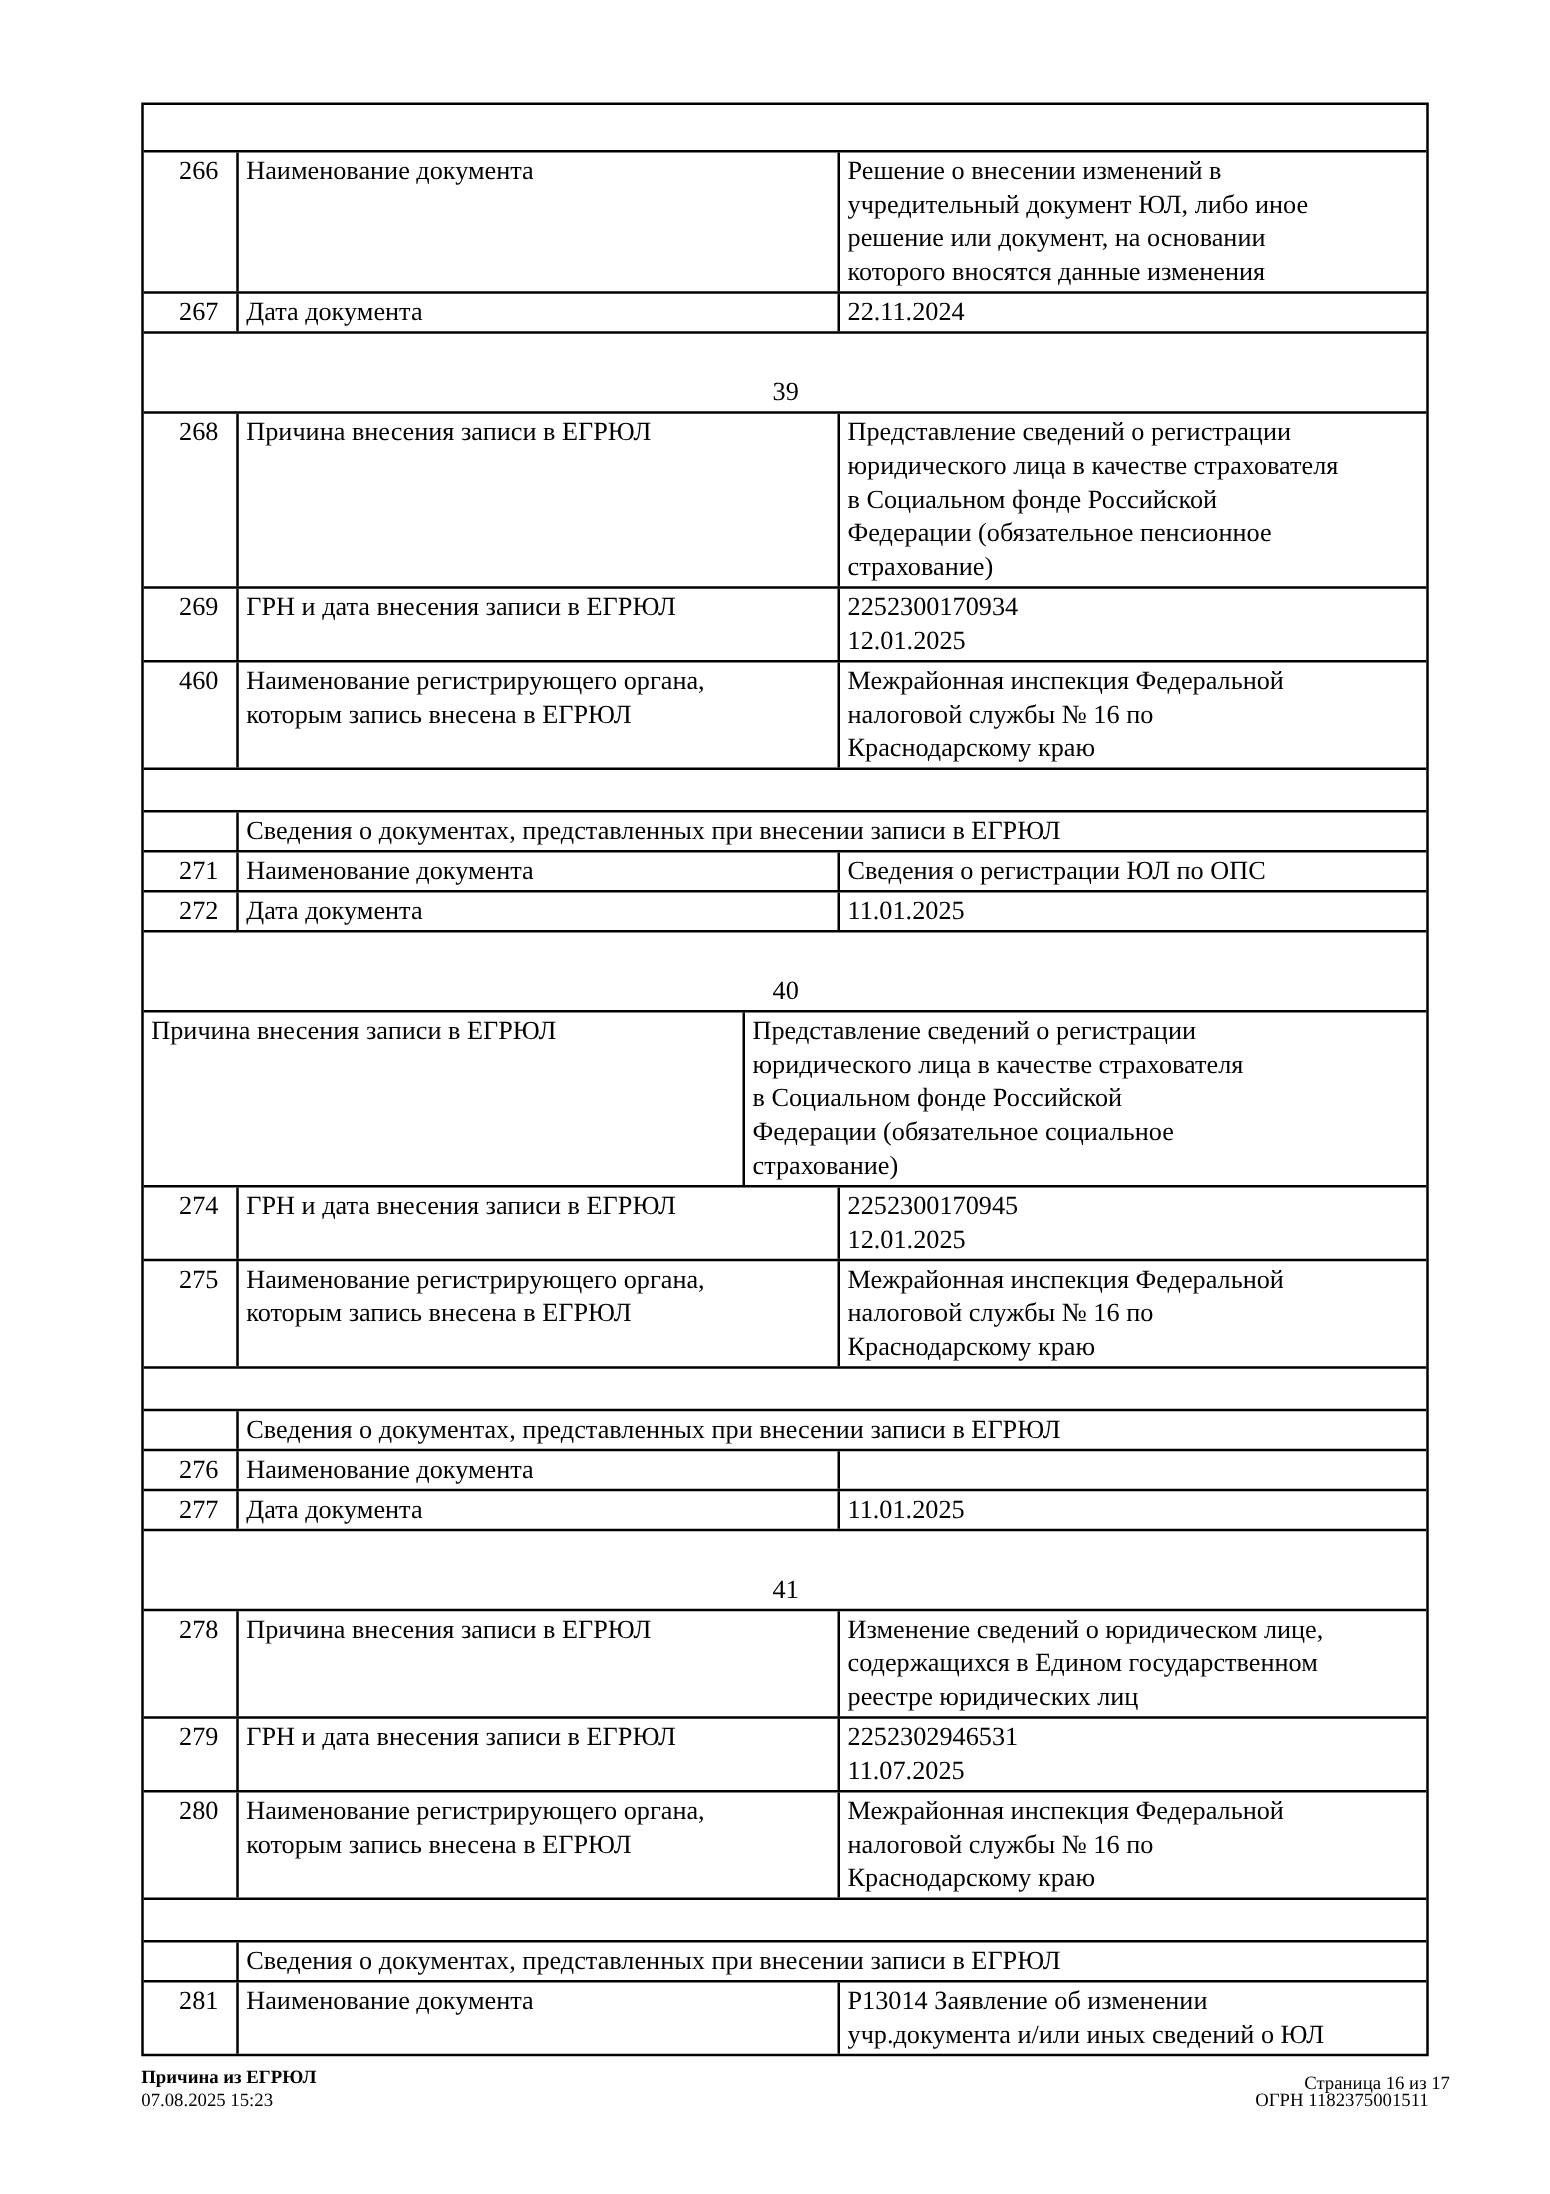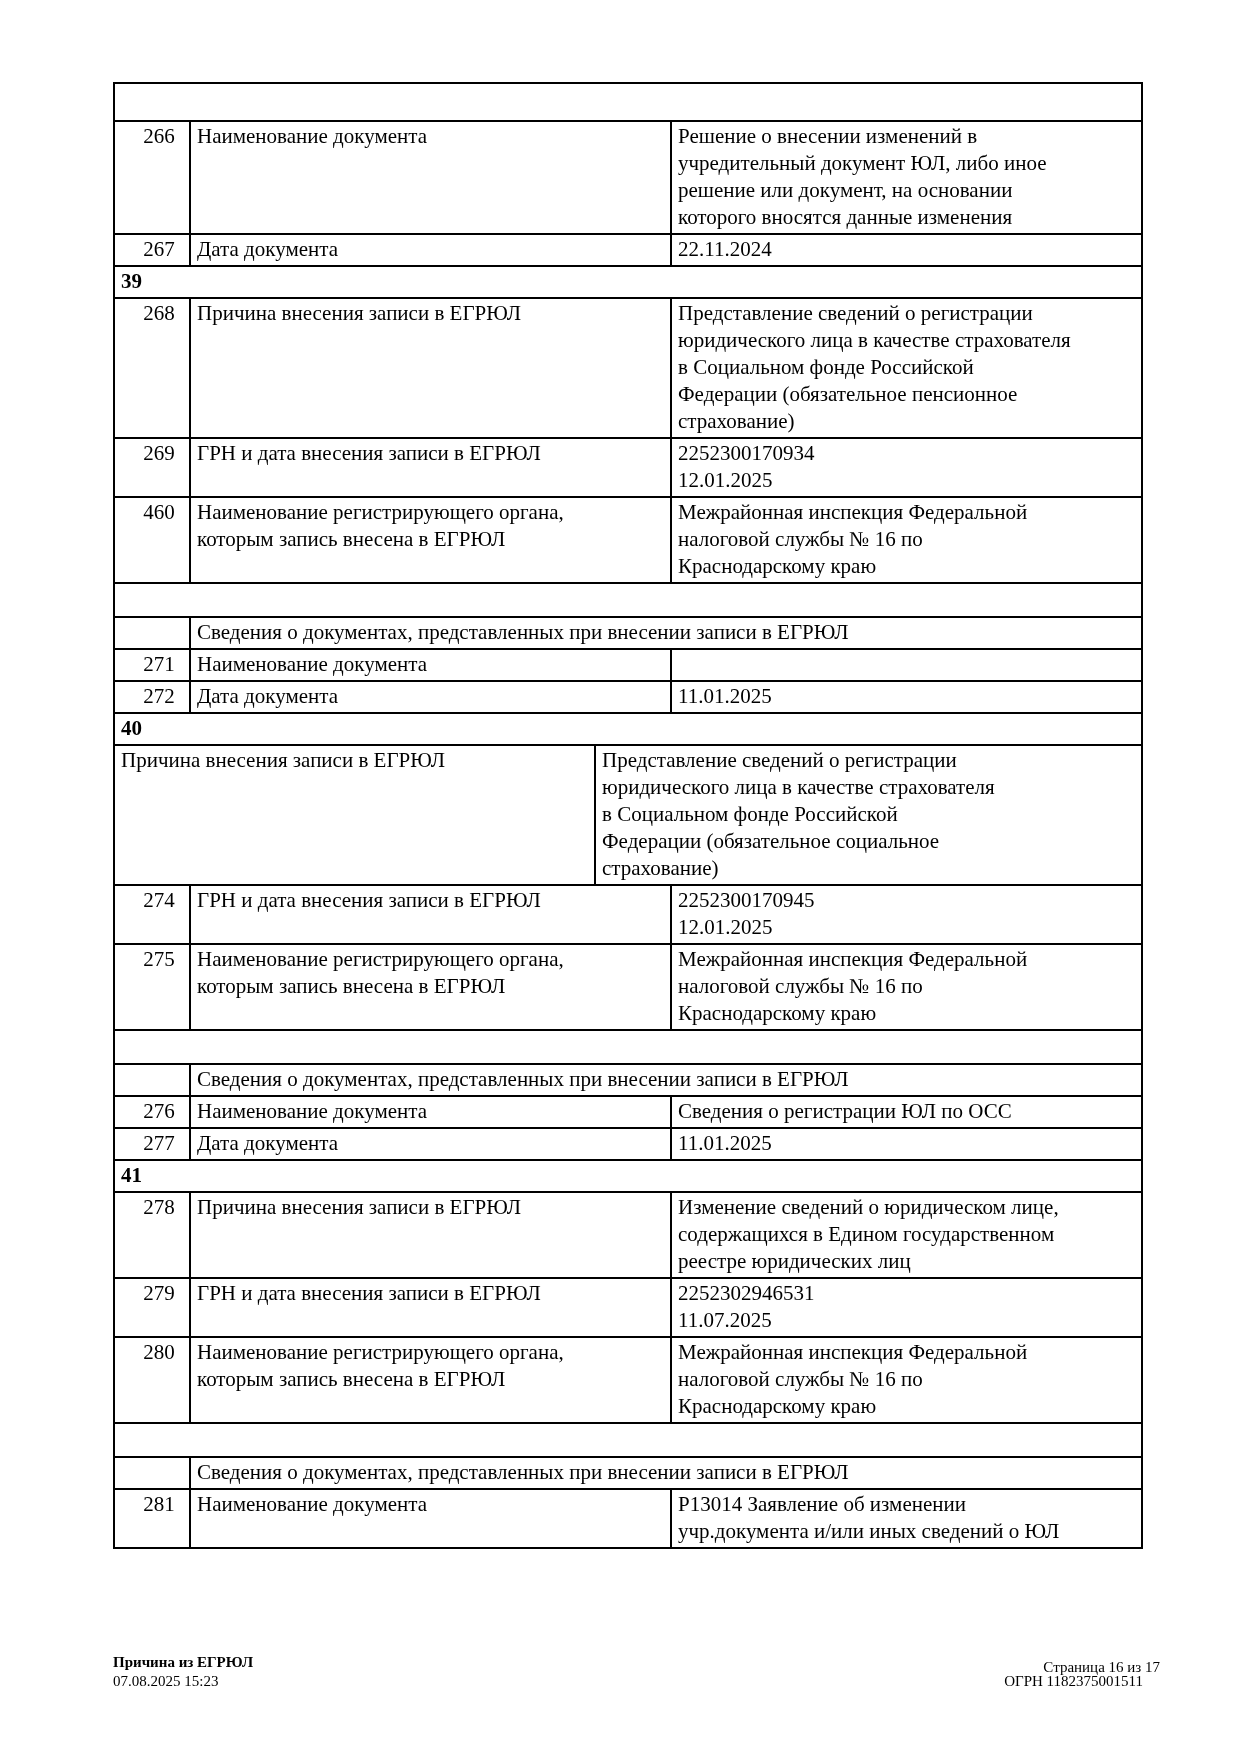--- a/index.html
+++ b/index.html
@@ -21,21 +21,21 @@
   .cell.num {
     flex:0 0 76px; width:76px; border-right:2px solid #000;
     text-align:center; padding-left:16px; padding-right:2px;
   }
   .cell.numempty { flex:0 0 76px; width:76px; border-right:2px solid #000; }
   .cell.label { flex:0 0 481px; width:481px; border-right:2px solid #000; }
   .cell.value { flex:1 1 auto; }
   .cell.full { flex:1 1 auto; }
   .tr.blank-top .cell.full { height:36px; }
   .tr.spacer .cell.full { height:32px; }
-  .tr.section .cell.full { font-weight:bold; min-height:30px; }
+  .tr.section .cell.full { text-align:center; font-weight:normal; min-height:30px;margin-top:32px; }
   .tr.docshdr .cell.span2 { flex:1 1 auto; }
   .footer {
     position:absolute; left:113px; top:1653px; width:1047px; font-size:15px; line-height:19px;
   }
   .footer-left { position:absolute; left:0; top:0; }
   .footer-doctype { font-weight:bold; }
   .footer-center { position:absolute; left:0; width:1030px; top:19px; text-align:right; }
   .footer-right { position:absolute; right:0; top:5px; text-align:right; }
 </style>
 </head>
@@ -97,20 +97,21 @@
   </div>
 
   <div class="tr docshdr">
     <div class="cell numempty"></div>
     <div class="cell span2">Сведения о документах, представленных при внесении записи в ЕГРЮЛ</div>
   </div>
 
   <div class="tr data">
     <div class="cell num">271</div>
     <div class="cell label">Наименование документа</div>
+    <div class="cell value">Сведения о регистрации ЮЛ по ОПС</div>
   </div>
 
   <div class="tr data">
     <div class="cell num">272</div>
     <div class="cell label">Дата документа</div>
     <div class="cell value">11.01.2025</div>
   </div>
 
   <div class="tr section">
     <div class="cell full">40</div>
@@ -146,21 +147,20 @@
   </div>
 
   <div class="tr docshdr">
     <div class="cell numempty"></div>
     <div class="cell span2">Сведения о документах, представленных при внесении записи в ЕГРЮЛ</div>
   </div>
 
   <div class="tr data">
     <div class="cell num">276</div>
     <div class="cell label">Наименование документа</div>
-    <div class="cell value">Сведения о регистрации ЮЛ по ОСС</div>
   </div>
 
   <div class="tr data">
     <div class="cell num">277</div>
     <div class="cell label">Дата документа</div>
     <div class="cell value">11.01.2025</div>
   </div>
 
   <div class="tr section">
     <div class="cell full">41</div>

